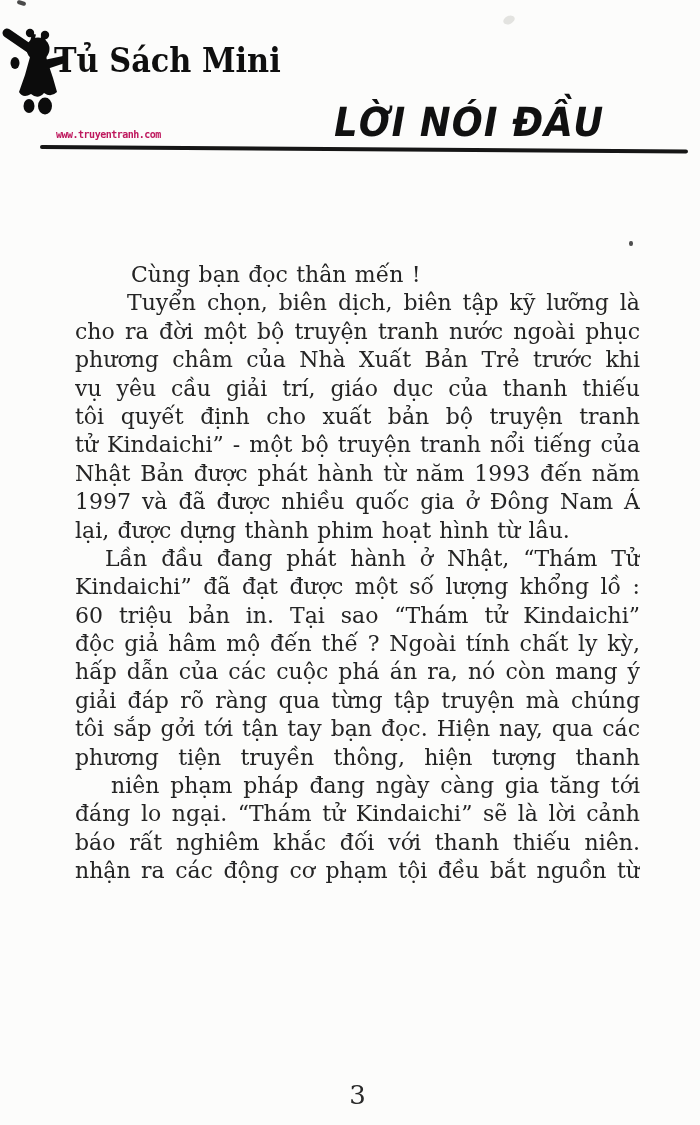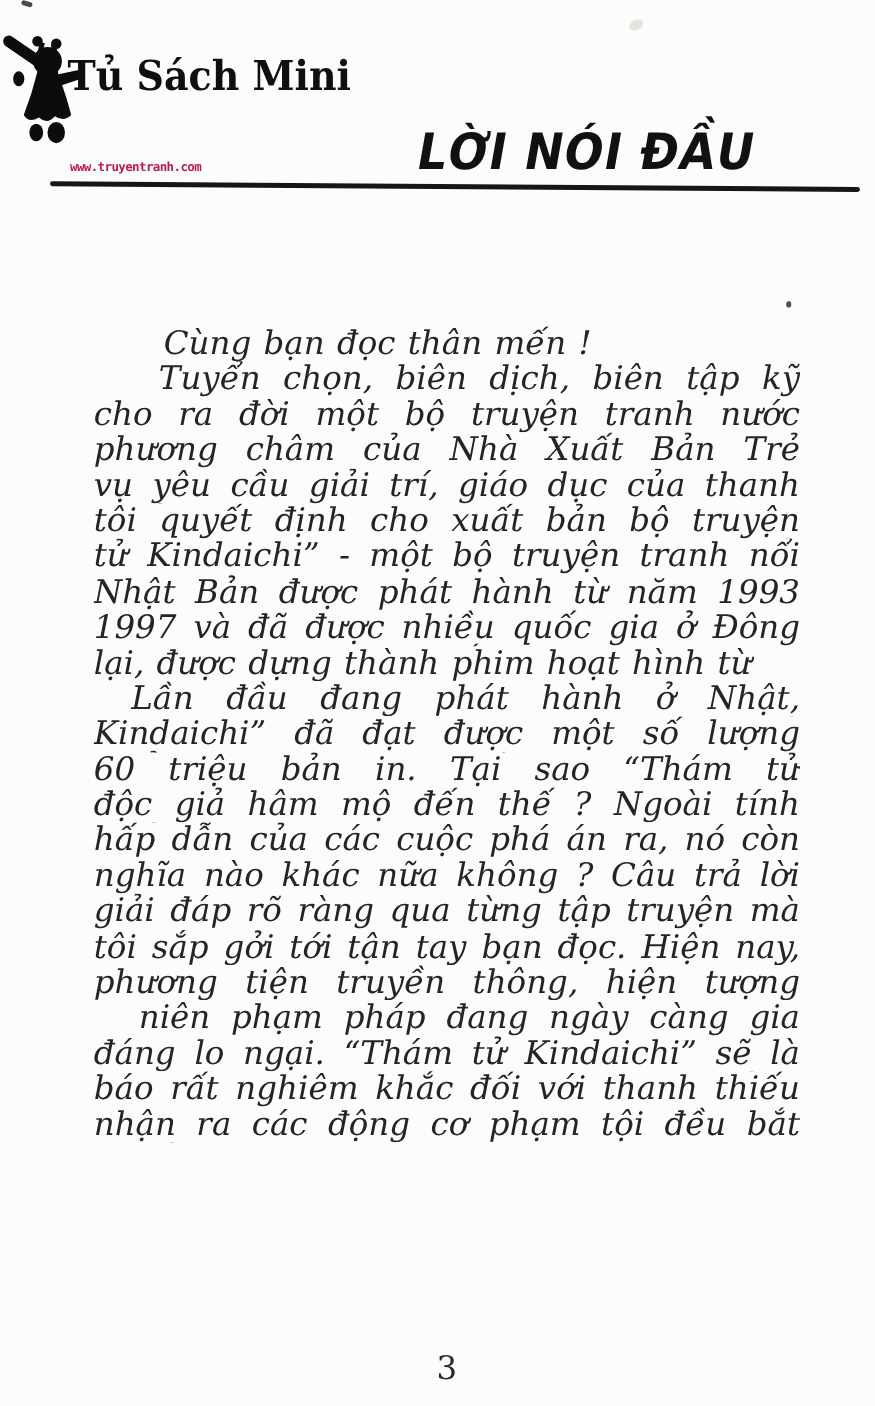--- a/index.html
+++ b/index.html
@@ -80,22 +80,21 @@
     border-radius: 2px;
   }
 
   
   .body-text {
     position: absolute;
     left: 75px;
     top: 261px;
     width: 565px;
     font-family: "DejaVu Serif", serif;
-    font-style: italic;
-    font-size: 26px;
+    font-size: 22px;
     color: #242424;
     word-spacing: 0.06em;
   }
   .body-text .line {
     height: 28.4px;
     line-height: 28.4px;
     overflow: hidden;
     white-space: normal;
   }
   .body-text .line.j {
@@ -172,21 +171,20 @@
       <div class="line j" style="text-indent: 0px;">tôi quyết định cho xuất bản bộ truyện tranh “Thám</div>
       <div class="line j" style="text-indent: 0px;">tử Kindaichi” - một bộ truyện tranh nổi tiếng của</div>
       <div class="line j" style="text-indent: 0px;">Nhật Bản được phát hành từ năm 1993 đến năm</div>
       <div class="line j" style="text-indent: 0px;">1997 và đã được nhiều quốc gia ở Đông Nam Á in</div>
       <div class="line" style="text-indent: 0px;">lại, được dựng thành phim hoạt hình từ lâu.</div>
       <div class="line j" style="text-indent: 30px;">Lần đầu đang phát hành ở Nhật, “Thám Tử</div>
       <div class="line j" style="text-indent: 0px;">Kindaichi” đã đạt được một số lượng khổng lồ :</div>
       <div class="line j" style="text-indent: 0px;">60 triệu bản in. Tại sao “Thám tử Kindaichi” được</div>
       <div class="line j" style="text-indent: 0px;">độc giả hâm mộ đến thế ? Ngoài tính chất ly kỳ,</div>
       <div class="line j" style="text-indent: 0px;">hấp dẫn của các cuộc phá án ra, nó còn mang ý</div>
-      <div class="line j" style="text-indent: 0px;">nghĩa nào khác nữa không ? Câu trả lời sẽ được</div>
       <div class="line j" style="text-indent: 0px;">giải đáp rõ ràng qua từng tập truyện mà chúng</div>
       <div class="line j" style="text-indent: 0px;">tôi sắp gởi tới tận tay bạn đọc. Hiện nay, qua các</div>
       <div class="line j" style="text-indent: 0px;">phương tiện truyền thông, hiện tượng thanh thiếu</div>
       <div class="line j" style="text-indent: 0px; margin-left: 36px;">niên phạm pháp đang ngày càng gia tăng tới mức</div>
       <div class="line j" style="text-indent: 0px;">đáng lo ngại. “Thám tử Kindaichi” sẽ là lời cảnh</div>
       <div class="line j" style="text-indent: 0px;">báo rất nghiêm khắc đối với thanh thiếu niên.</div>
       <div class="line j" style="text-indent: 0px;">nhận ra các động cơ phạm tội đều bắt nguồn từ</div>
     </main>
 
   <div class="page-number">3</div>

